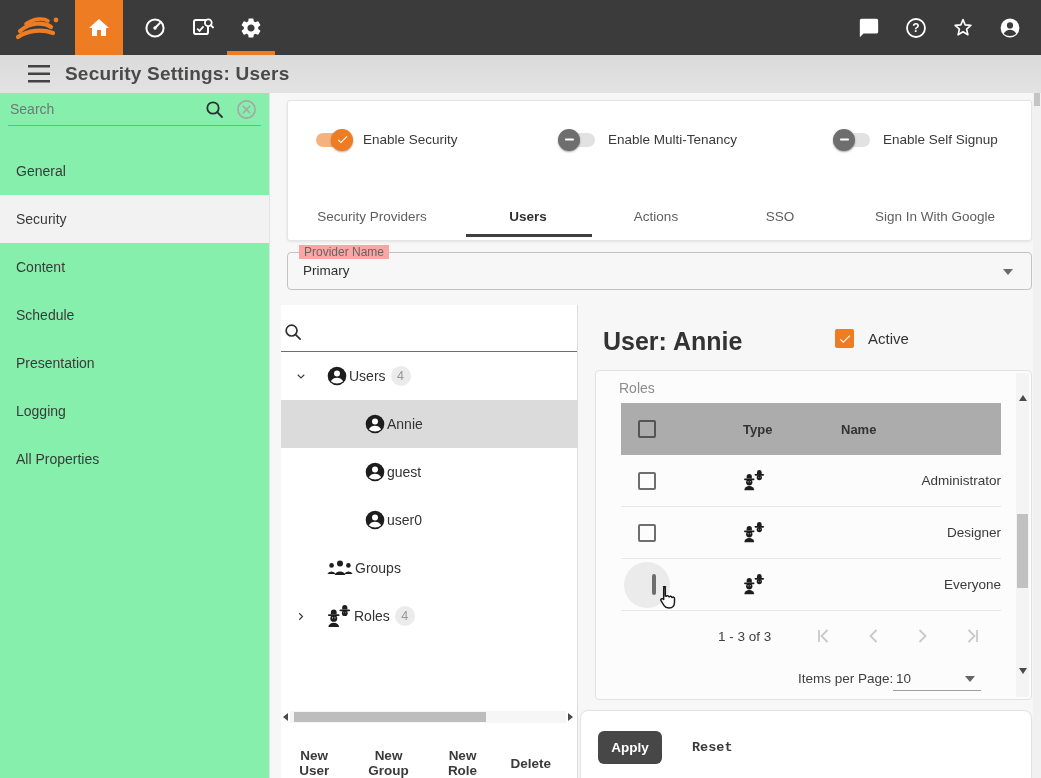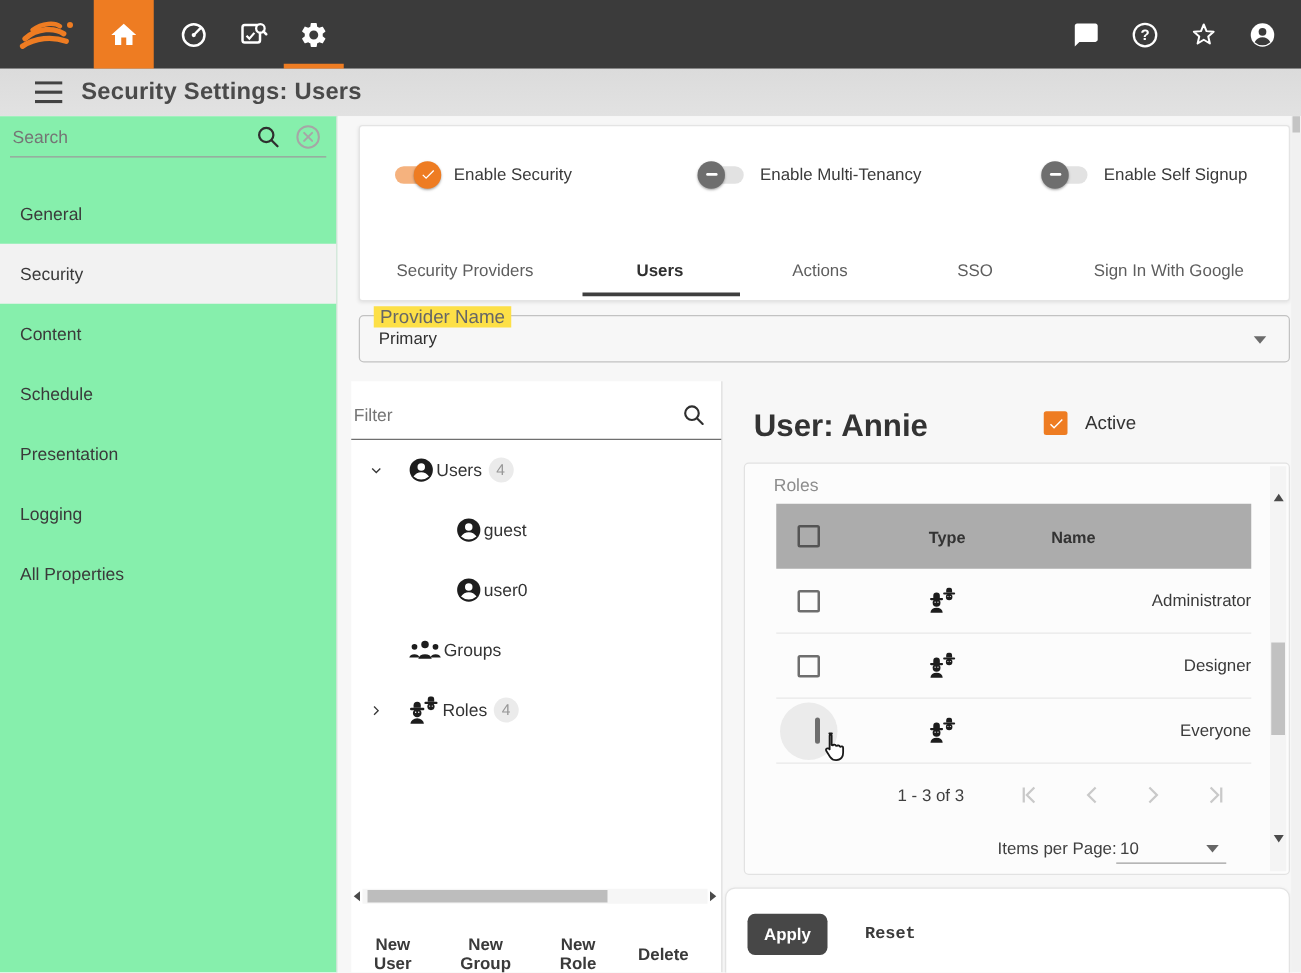--- a/index.html
+++ b/index.html
@@ -46,21 +46,21 @@
   .switch.on .knob { right:-3px; background:#EE7C22; }
   .switch.off .knob { left:-3px; background:#6E6E6E; }
   .toggle-label { font-size:13.5px; color:#3A3A3A; }
   .tabs { position:absolute; left:0; bottom:0; height:48px; width:100%; }
   .tab { position:absolute; top:50%; transform:translate(-50%,-50%); font-size:13.5px; color:#5E5E5E; white-space:nowrap; cursor:pointer; }
   .tab.active { color:#303030; font-weight:bold; }
   .tab-underline { position:absolute; left:178px; bottom:3px; width:126px; height:3px; background:#3F3F3F; }
 
   
   .provider { position:absolute; left:17px; top:159px; width:745px; height:38px; border:1px solid #C2C2C2; border-radius:4px; cursor:pointer; }
-  .provider-label { position:absolute; top:-8px; left:11px; background:#fde047; padding:0 5px; font-size:15px; color:#666; }
+  .provider-label { position:absolute; top:-8px; left:11px; background:#fca5a5; padding:0 5px; font-size:12px; color:#666; }
   .provider-value { position:absolute; left:15px; top:10px; font-size:13.5px; color:#303030; }
   .tri-down { width:0; height:0; border-left:5px solid transparent; border-right:5px solid transparent; border-top:6px solid #6B6B6B; }
   .provider .tri-down { position:absolute; right:18px; top:16px; }
 
   
   .tree-panel { position:absolute; left:11px; top:212px; width:297px; height:473px; background:#fff; border-right:1px solid #DCDCDC; }
   .filter-row { margin-top:7px; height:40px; border-bottom:1px solid #6F6F6F; display:flex; align-items:center; padding:0 12px 0 2px; cursor:text; }
   .filter-ph { flex:1; color:#757575; font-size:14px; }
   .t-row { height:48px; display:flex; align-items:center; cursor:pointer; }
   .t-row.parent { padding-left:14px; }
@@ -300,21 +300,20 @@
     </section>
 
     <div class="provider">
       <span class="provider-label">Provider Name</span>
       <span class="provider-value">Primary</span>
       <span class="tri-down"></span>
     </div>
 
     <section class="tree-panel">
       <div class="filter-row">
-        <span class="filter-ph">Filter</span>
         <span>
           <svg width="20" height="20" viewBox="0 0 21 21">
               <circle cx="9" cy="9" r="5.7" fill="none" stroke="#2F2F2F" stroke-width="1.8"></circle>
               <path d="M13.2 13.2 L18 18" stroke="#2F2F2F" stroke-width="1.8" stroke-linecap="round"></path>
             </svg>
         </span>
       </div>
 
       <div class="t-row parent">
         <span class="t-chev">
@@ -326,20 +325,30 @@
           <svg width="20" height="20" viewBox="0 0 20 20">
               <circle cx="10" cy="10" r="9.3" fill="#1D1D1D"></circle>
               <circle cx="10" cy="7.6" r="3" fill="#fff"></circle>
               <path d="M3.8 15.2 c1.5-2.4 3.7-3.5 6.2-3.5 s4.7 1.1 6.2 3.5 a9.3 9.3 0 0 1 -12.4 0 z" fill="#fff"></path>
             </svg>
         </span>
         <span class="t-label">Users</span>
         <span class="badge">4</span>
       </div>
 
+      <div class="t-row child selected">
+        <span class="t-icon">
+          <svg width="20" height="20" viewBox="0 0 20 20">
+              <circle cx="10" cy="10" r="9.3" fill="#1D1D1D"></circle>
+              <circle cx="10" cy="7.6" r="3" fill="#fff"></circle>
+              <path d="M3.8 15.2 c1.5-2.4 3.7-3.5 6.2-3.5 s4.7 1.1 6.2 3.5 a9.3 9.3 0 0 1 -12.4 0 z" fill="#fff"></path>
+            </svg>
+        </span>
+        <span class="t-label">Annie</span>
+      </div>
       <div class="t-row child">
         <span class="t-icon">
           <svg width="20" height="20" viewBox="0 0 20 20">
               <circle cx="10" cy="10" r="9.3" fill="#1D1D1D"></circle>
               <circle cx="10" cy="7.6" r="3" fill="#fff"></circle>
               <path d="M3.8 15.2 c1.5-2.4 3.7-3.5 6.2-3.5 s4.7 1.1 6.2 3.5 a9.3 9.3 0 0 1 -12.4 0 z" fill="#fff"></path>
             </svg>
         </span>
         <span class="t-label">guest</span>
       </div>

